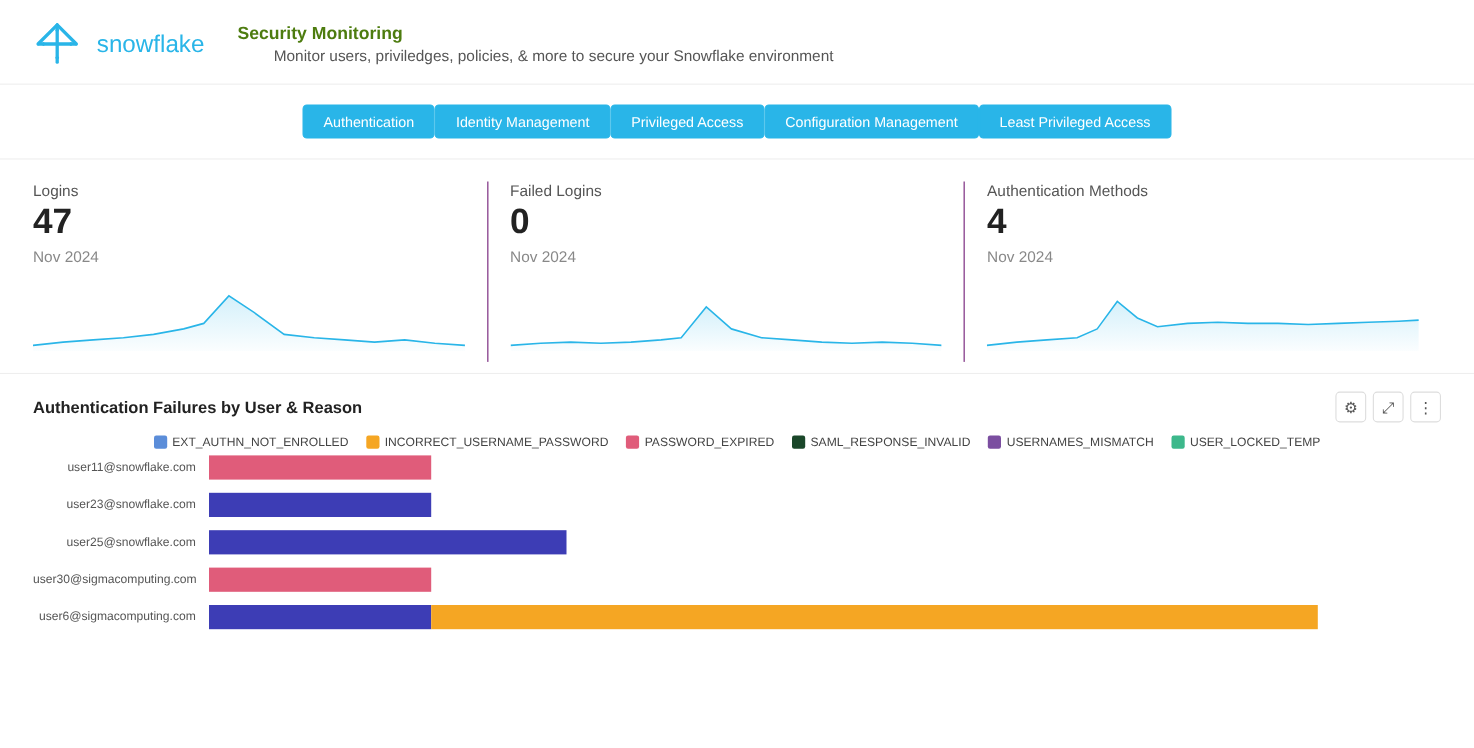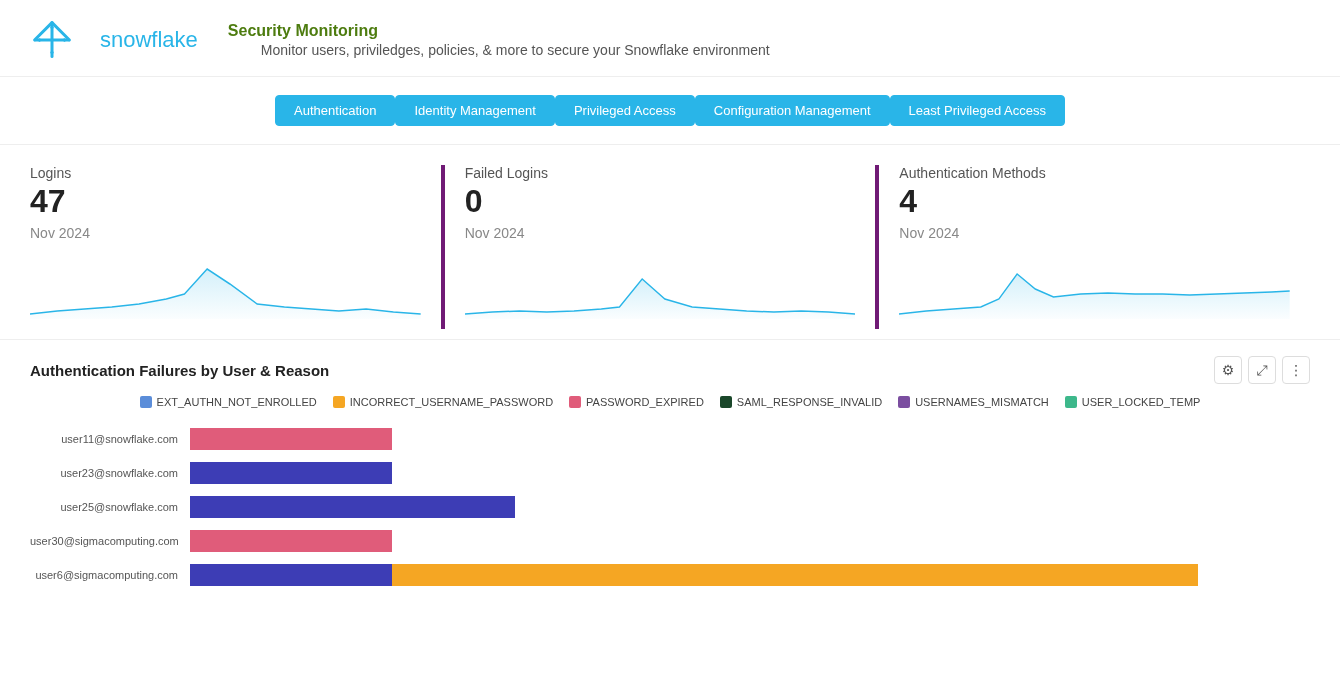--- a/index.html
+++ b/index.html
@@ -1,45 +1,45 @@
 <!DOCTYPE html>
 <html><head>
   <meta charset="utf-8">
   <style>
     * { box-sizing: border-box; margin: 0; padding: 0; }
     body { font-family: -apple-system, BlinkMacSystemFont, 'Segoe UI', sans-serif; background: #fff; color: #333; font-size: 13px; }
 
     .header { display: flex; align-items: center; padding: 18px 30px 14px; border-bottom: 1px solid #eee; }
-    .logo { display: flex; align-items: center; gap: 26px; margin-right: 30px; }
+    .logo { display: flex; align-items: center; gap: 14px; margin-right: 30px; }
     .logo-icon { width: 44px; height: 44px; }
     .logo-text { font-size: 22px; font-weight: 300; color: #29b5e8; }
     .header-titles { }
     .header-title { font-size: 16px; font-weight: 600; color: #4d7c0f; }
     .header-subtitle { font-size: 14px; color: #555; margin-top: 2px; margin-left: 33px; }
 
     .nav-tabs { display: flex; justify-content: center; padding: 18px 30px; border-bottom: 1px solid #eee; }
     .nav-tab { padding: 7px 18px; border-radius: 4px; border: 1.5px solid #29b5e8; background: #fff; color: #29b5e8; font-size: 13px; cursor: pointer; font-weight: 500; }
     .nav-tab.active { background: #29b5e8; color: #fff; border-color: #29b5e8; }
     .nav-tab.filled { background: #29b5e8; color: #fff; border-color: #29b5e8; }
 
     .metrics-row { display: flex; padding: 20px 30px 10px; gap: 0; border-bottom: 1px solid #eee; }
-    .metric-card { flex: 1; padding: 0 20px 10px 0; border-right: 4px solid #701a75; margin-right: 20px; }
+    .metric-card { flex: 1; padding: 0 20px 10px 0; border-right: 1px solid #701a75; margin-right: 20px; }
     .metric-card:last-child { border-right: none; margin-right: 0; }
     .metric-label { font-size: 14px; color: #555; margin-bottom: 4px; }
     .metric-value { font-size: 32px; font-weight: 700; color: #222; line-height: 1; }
     .metric-period { font-size: 14px; color: #888; margin-top: 8px; }
     .chart-area { height: 70px; margin-top: 8px; position: relative; overflow: hidden; }
 
     .section { padding: 16px 30px; }
     .section-header { display: flex; align-items: center; justify-content: space-between; margin-bottom: 12px; }
     .section-title { font-size: 15px; font-weight: 600; color: #222; }
     .section-actions { display: flex; gap: 6px; }
     .icon-btn { width: 28px; height: 28px; border: 1px solid #ddd; border-radius: 4px; background: #fff; display: flex; align-items: center; justify-content: center; cursor: pointer; font-size: 14px; color: #555; }
 
-    .legend { display: flex; gap: 16px; flex-wrap: wrap; margin-bottom: 14px; justify-content: center; }
+    .legend { display: flex; gap: 16px; flex-wrap: wrap; margin-bottom: 0; justify-content: center; }
     .legend-item { display: flex; align-items: center; gap: 5px; font-size: 11px; color: #444; }
     .legend-dot { width: 12px; height: 12px; border-radius: 2px; flex-shrink: 0; }
 
     .bar-chart { display: flex; flex-direction: column; gap: 0; }
     .bar-row { display: flex; align-items: center; height: 34px; }
     .bar-label { width: 160px; text-align: right; padding-right: 12px; font-size: 11px; color: #555; flex-shrink: 0; }
     .bar-container { flex: 1; display: flex; height: 22px; position: relative; }
     .bar-segment { height: 100%; display: inline-block; }
 
     svg.sparkline { width: 100%; height: 70px; }

